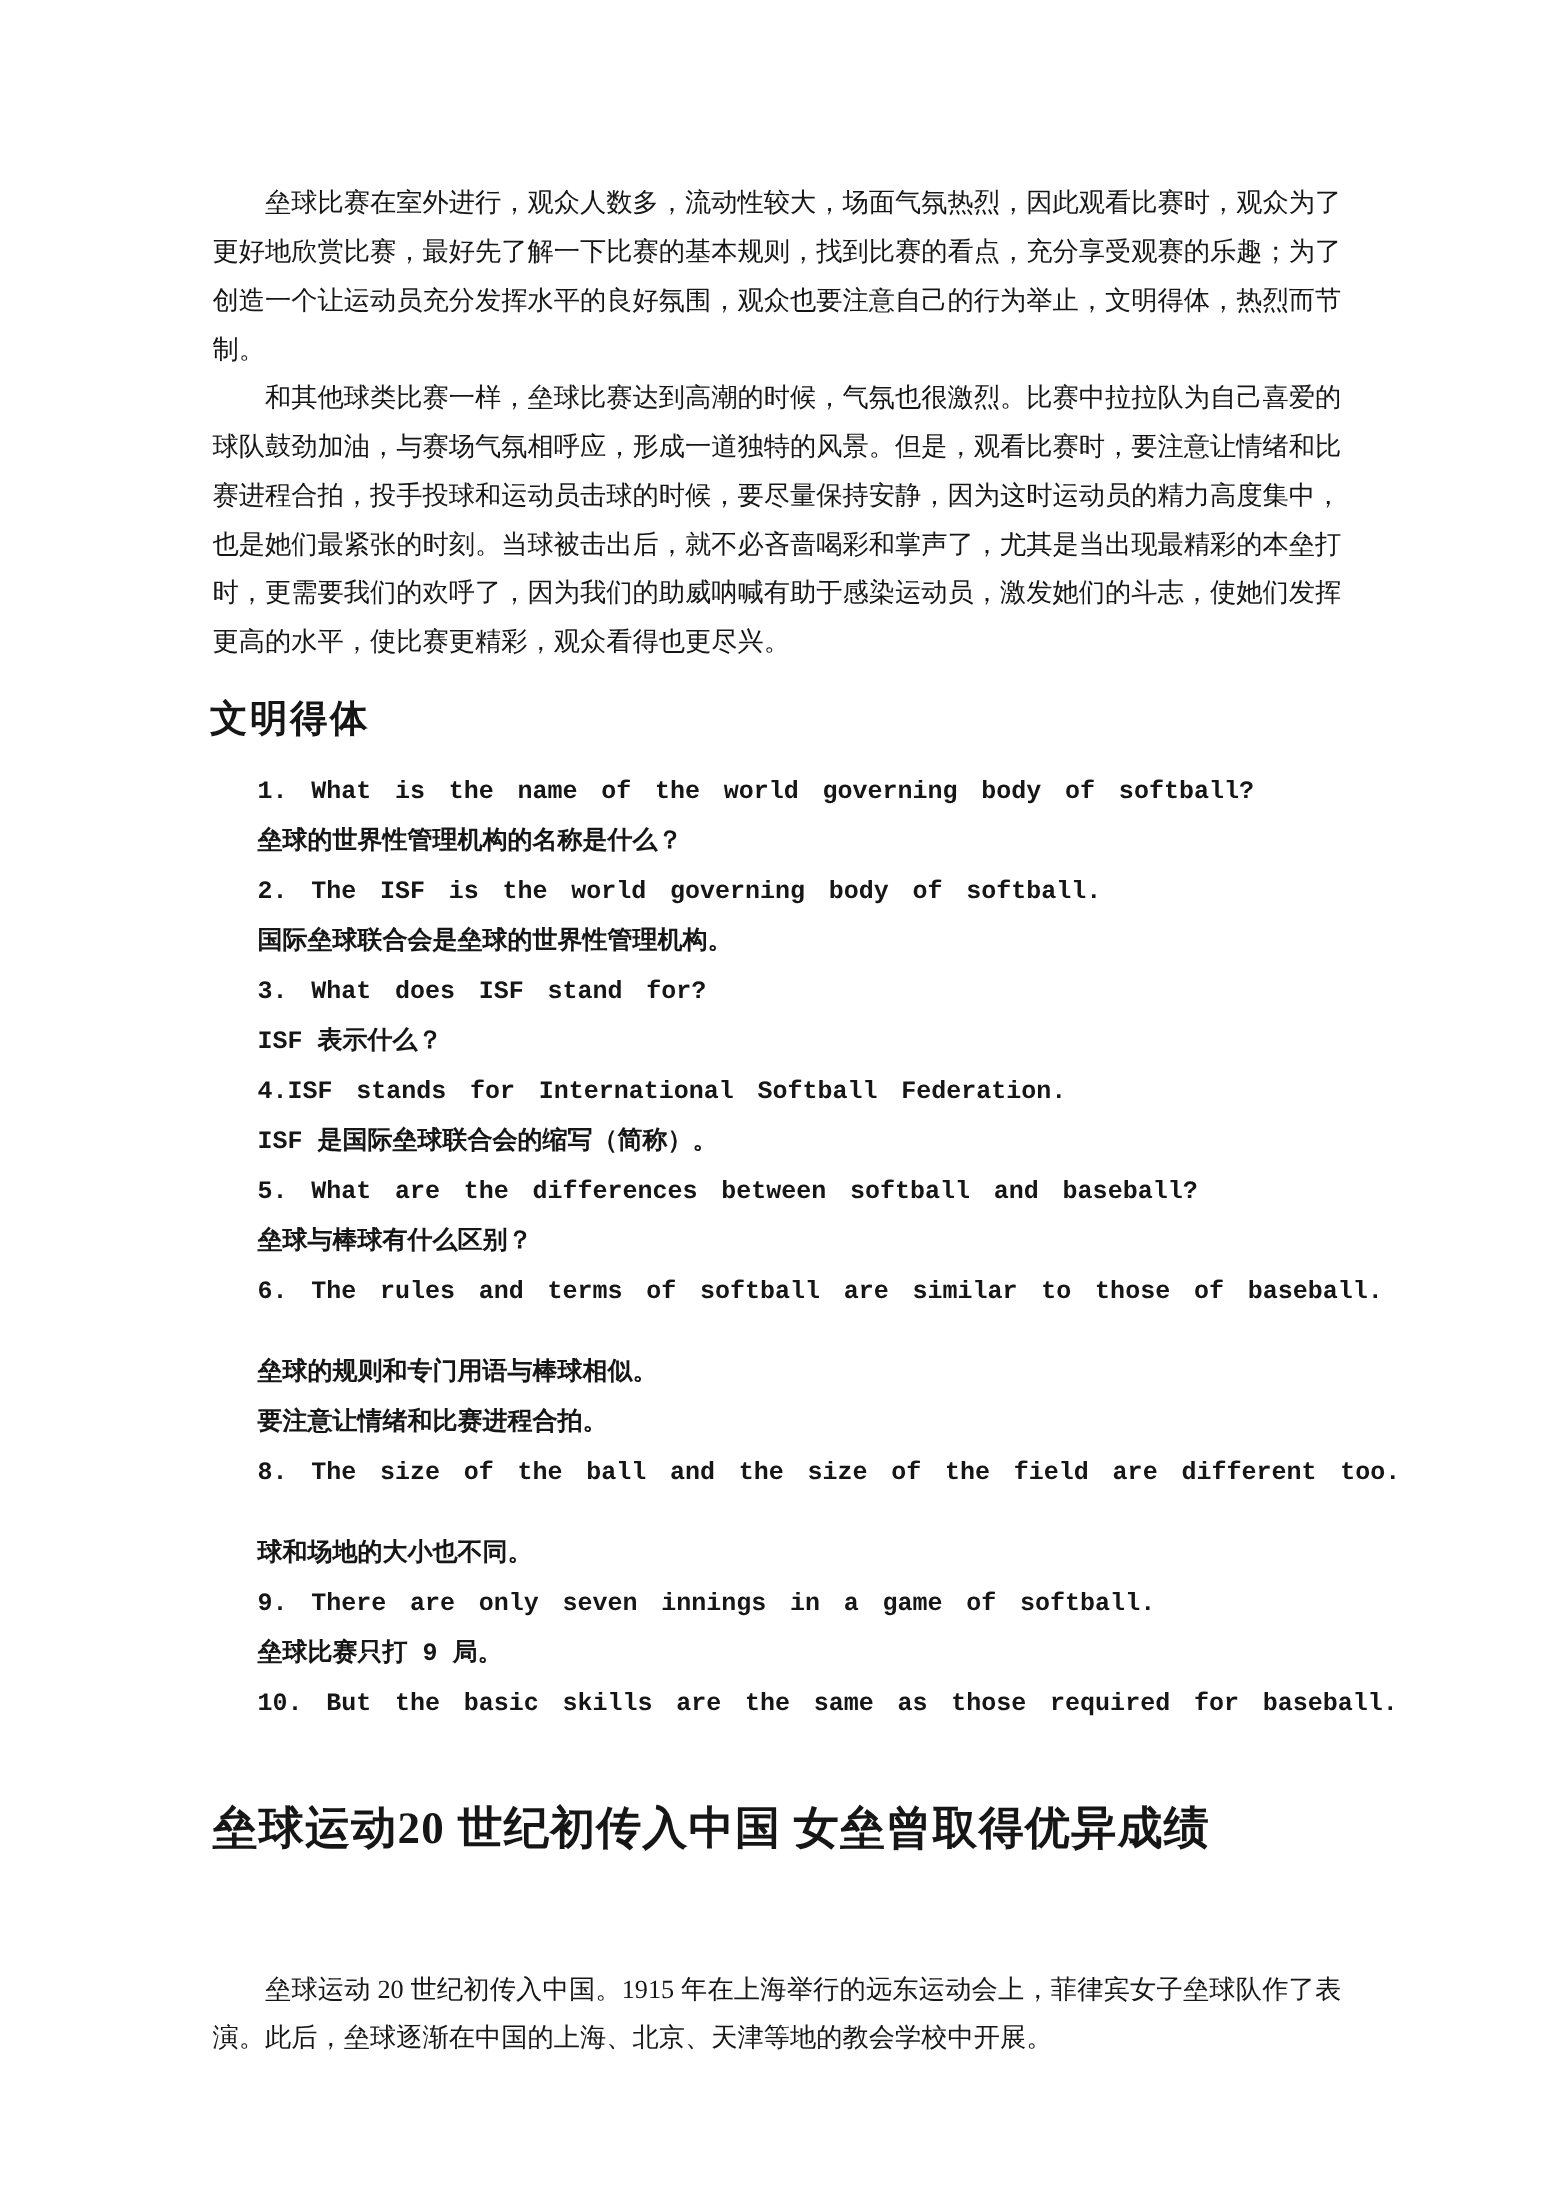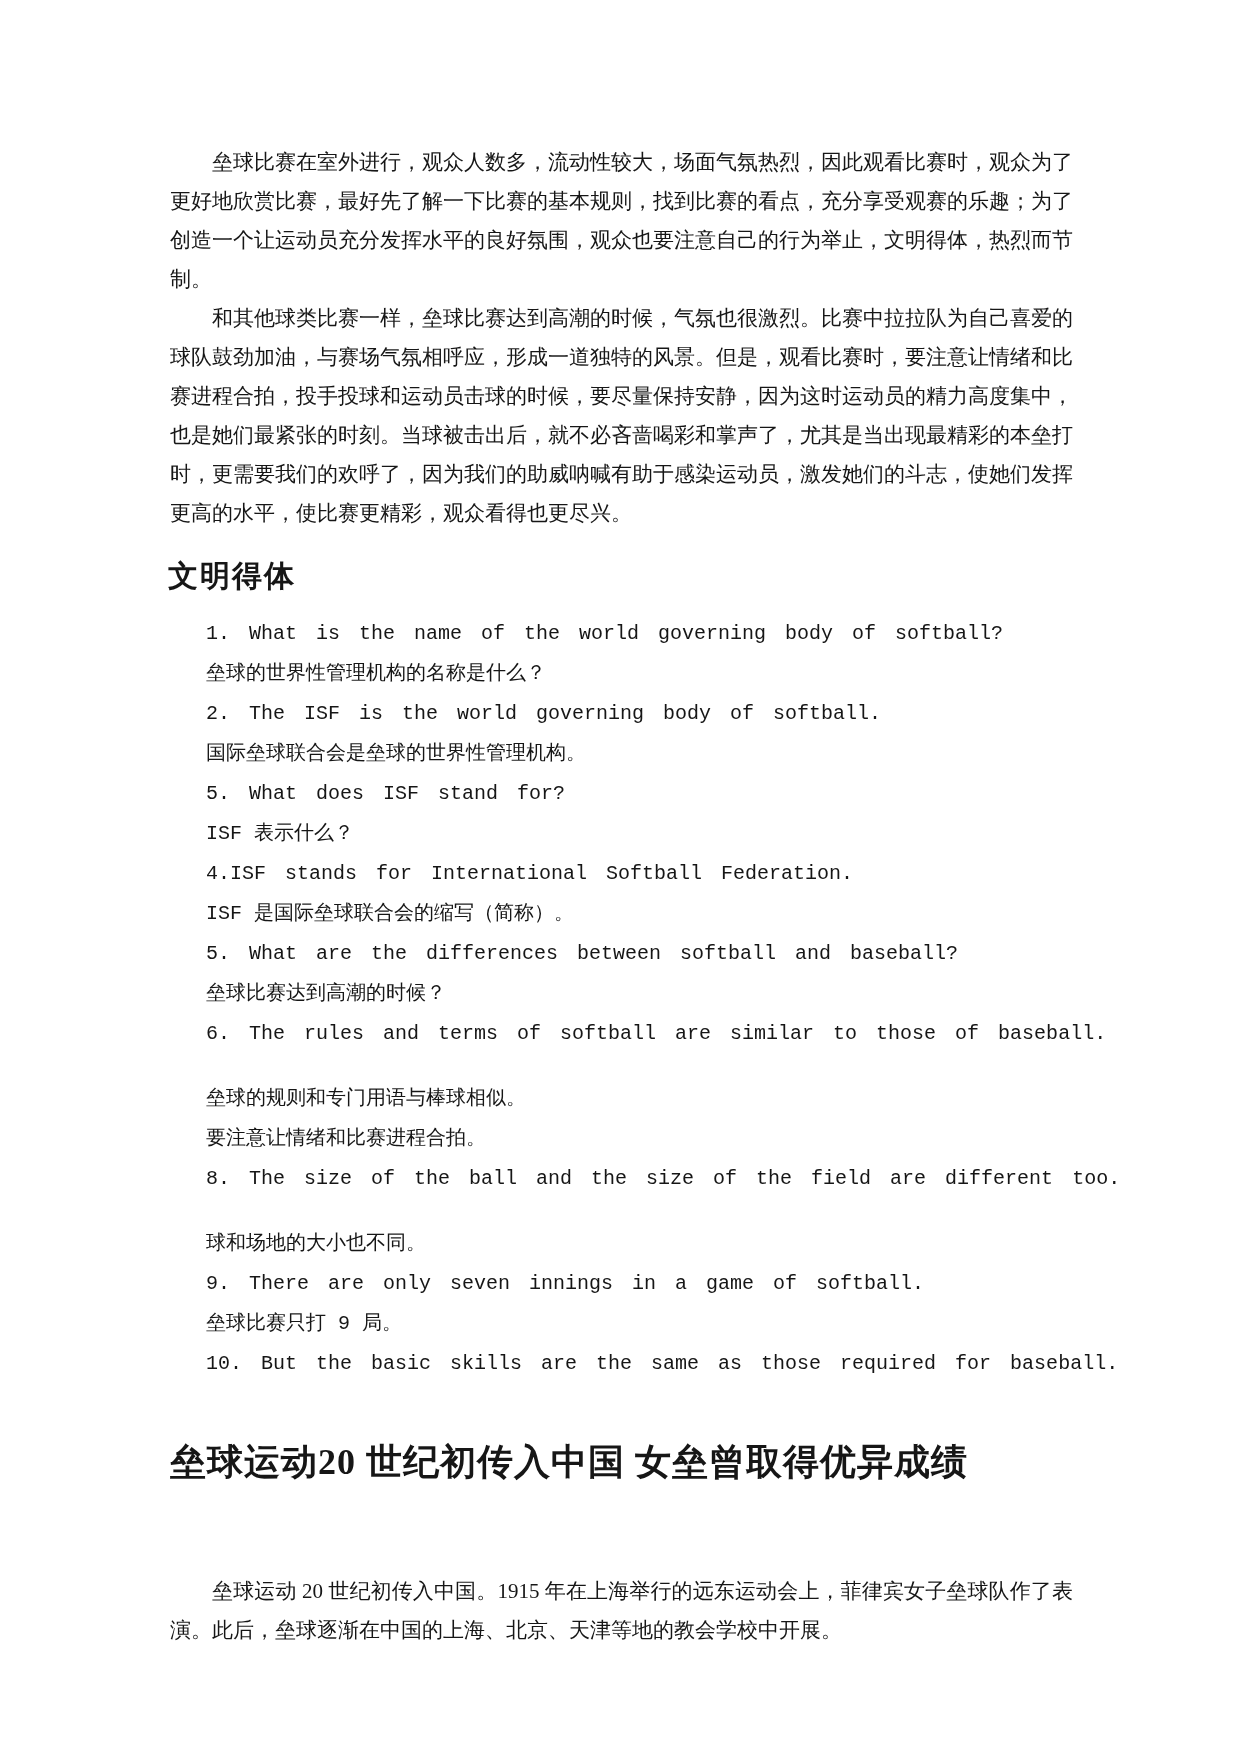--- a/index.html
+++ b/index.html
@@ -30,20 +30,21 @@
     font-size: 30px;
     font-weight: bold;
     letter-spacing: 2px;
     margin: 25px 0 20px -2px;
     line-height: 36px;
   }
   .qa-list {
     margin-left: 36px;
     font-family: "Liberation Mono", "DejaVu Sans Mono", "Liberation Serif", monospace;
     font-size: 20px;
+    font-weight: bold;
   }
   .qa-line {
     line-height: 40px;
     margin: 0;
     white-space: nowrap;
   }
   .qa-line.en {
     word-spacing: 7px;
   }
   .gap-after {
@@ -78,32 +79,32 @@
       <p class="qa-line en">1. What is the name of the world governing body of softball?</p>
       <p class="qa-line zh">垒球的世界性管理机构的名称是什么？</p>
     </div>
 
     <div>
       <p class="qa-line en">2. The ISF is the world governing body of softball.</p>
       <p class="qa-line zh">国际垒球联合会是垒球的世界性管理机构。</p>
     </div>
 
     <div>
-      <p class="qa-line en">5. What does ISF stand for?</p>
+      <p class="qa-line en">3. What does ISF stand for?</p>
       <p class="qa-line zh">ISF 表示什么？</p>
     </div>
 
     <div>
       <p class="qa-line en">4.ISF stands for International Softball Federation.</p>
       <p class="qa-line zh">ISF 是国际垒球联合会的缩写（简称）。</p>
     </div>
 
     <div>
       <p class="qa-line en">5. What are the differences between softball and baseball?</p>
-      <p class="qa-line zh">垒球比赛达到高潮的时候？</p>
+      <p class="qa-line zh">垒球与棒球有什么区别？</p>
     </div>
 
     <div>
       <p class="qa-line en gap-after">6. The rules and terms of softball are similar to those of baseball.</p>
       <p class="qa-line zh">垒球的规则和专门用语与棒球相似。</p>
     </div>
 
     <div>
       <p class="qa-line zh">要注意让情绪和比赛进程合拍。</p>
     </div>

